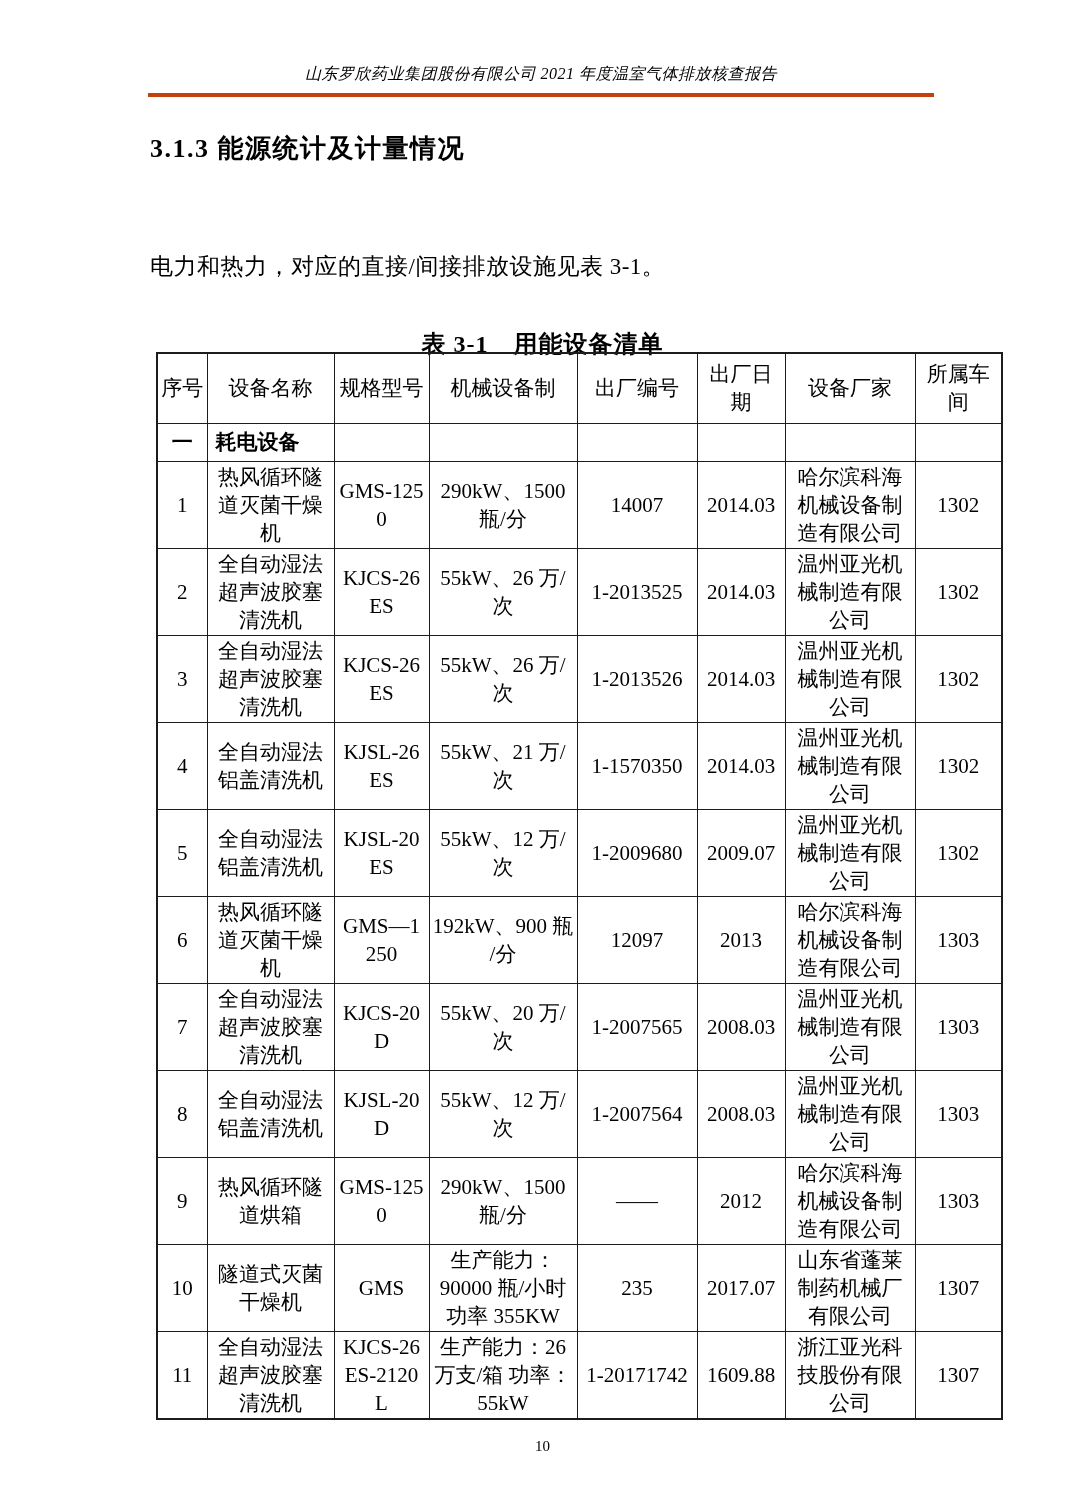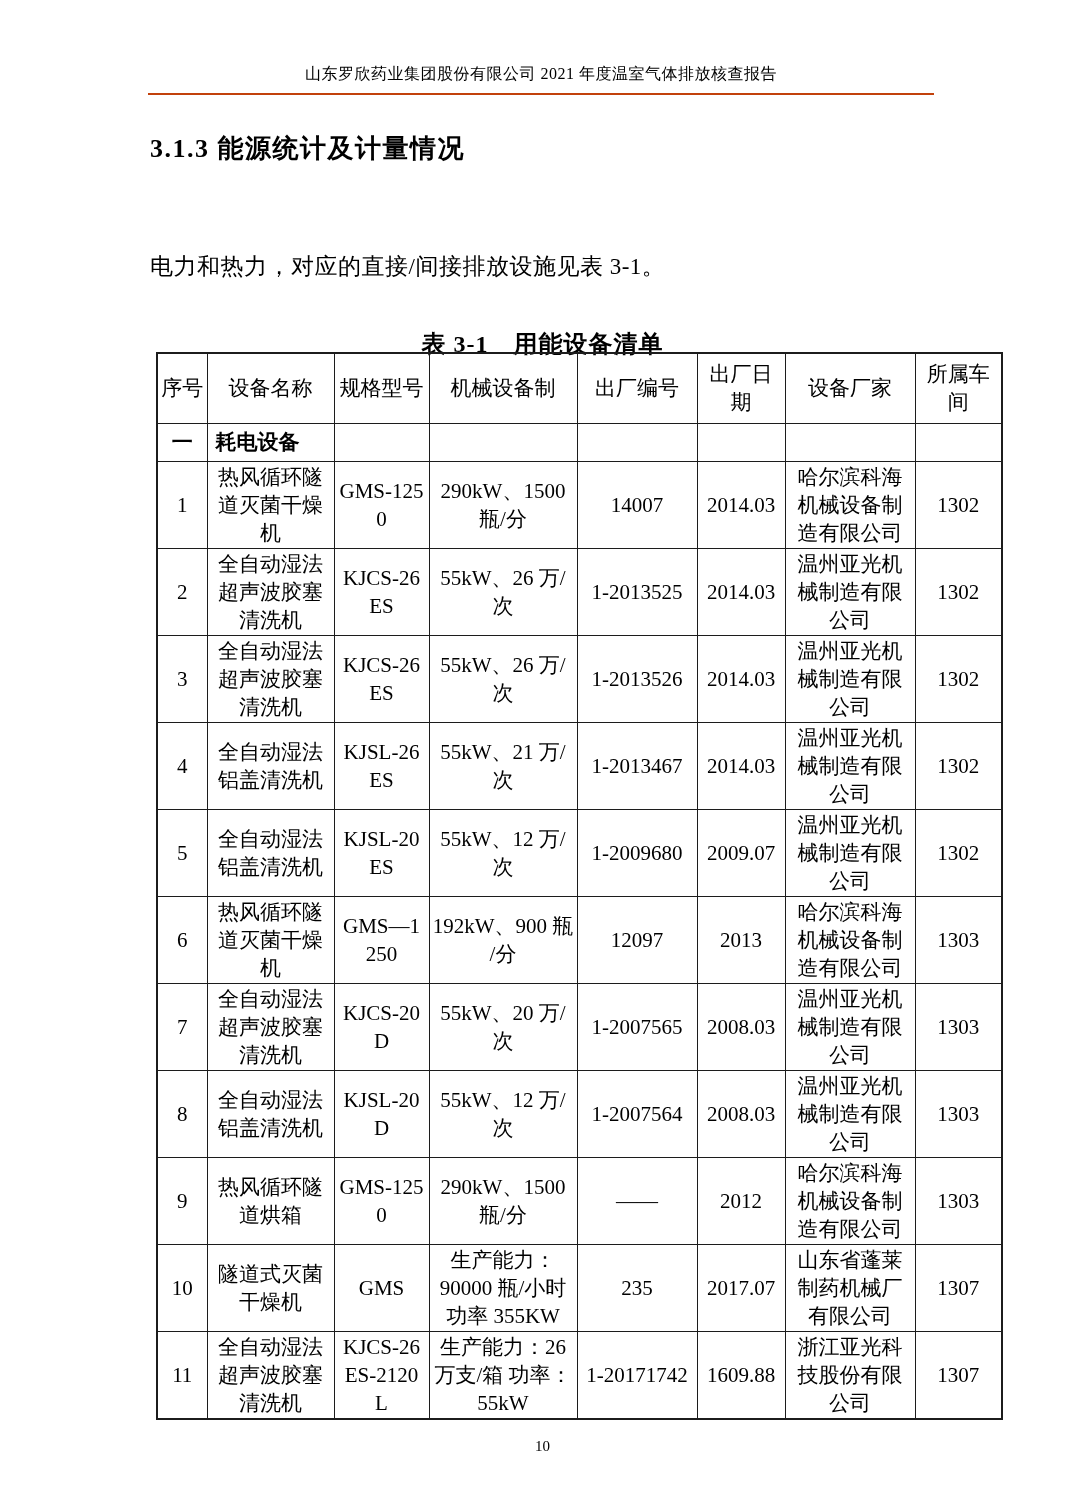--- a/index.html
+++ b/index.html
@@ -18,22 +18,23 @@
   }
   .doc-header {
     position: absolute;
     top: 64px;
     left: 148px;
     width: 786px;
     text-align: center;
     font-size: 16px;
     line-height: 20px;
     padding-bottom: 9px;
-    border-bottom: 2px solid #c2410c;
+    border-bottom: 4px solid #c2410c;
     letter-spacing: 0.5px;
+    font-style: italic;
   }
   .section-title {
     position: absolute;
     top: 131px;
     left: 150px;
     margin: 0;
     font-size: 26px;
     font-weight: bold;
     letter-spacing: 1.5px;
   }
@@ -200,21 +201,21 @@
           <td class="c-workshop">1302</td>
         </tr>
         <tr class="data-row">
           <td class="c-no">4</td>
           <td class="c-name">全自动湿法
 铝盖清洗机</td>
           <td class="c-model">KJSL-26
 ES</td>
           <td class="c-params">55kW、21 万/
 次</td>
-          <td class="c-serial">1-2013467</td>
+          <td class="c-serial">1-1570350</td>
           <td class="c-date">2014.03</td>
           <td class="c-maker">温州亚光机
 械制造有限
 公司</td>
           <td class="c-workshop">1302</td>
         </tr>
         <tr class="data-row">
           <td class="c-no">5</td>
           <td class="c-name">全自动湿法
 铝盖清洗机</td>

